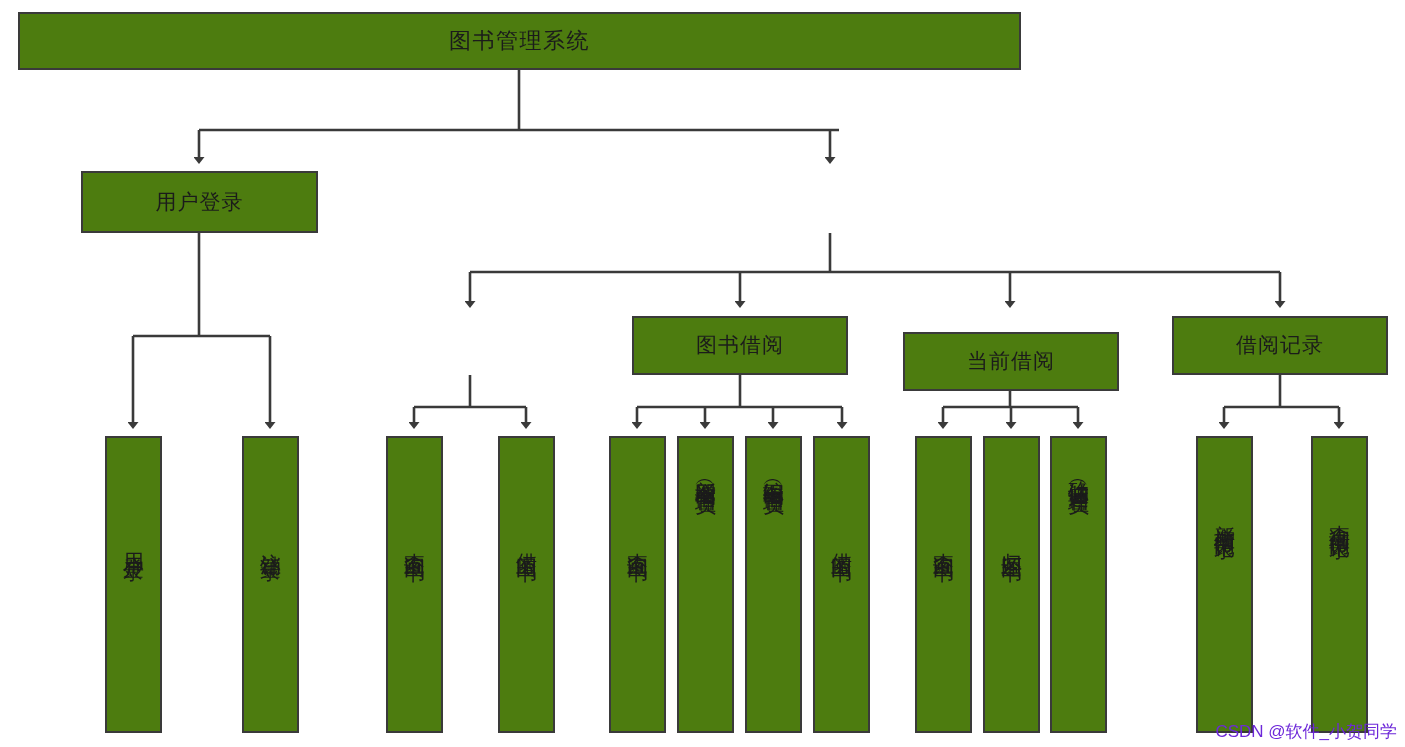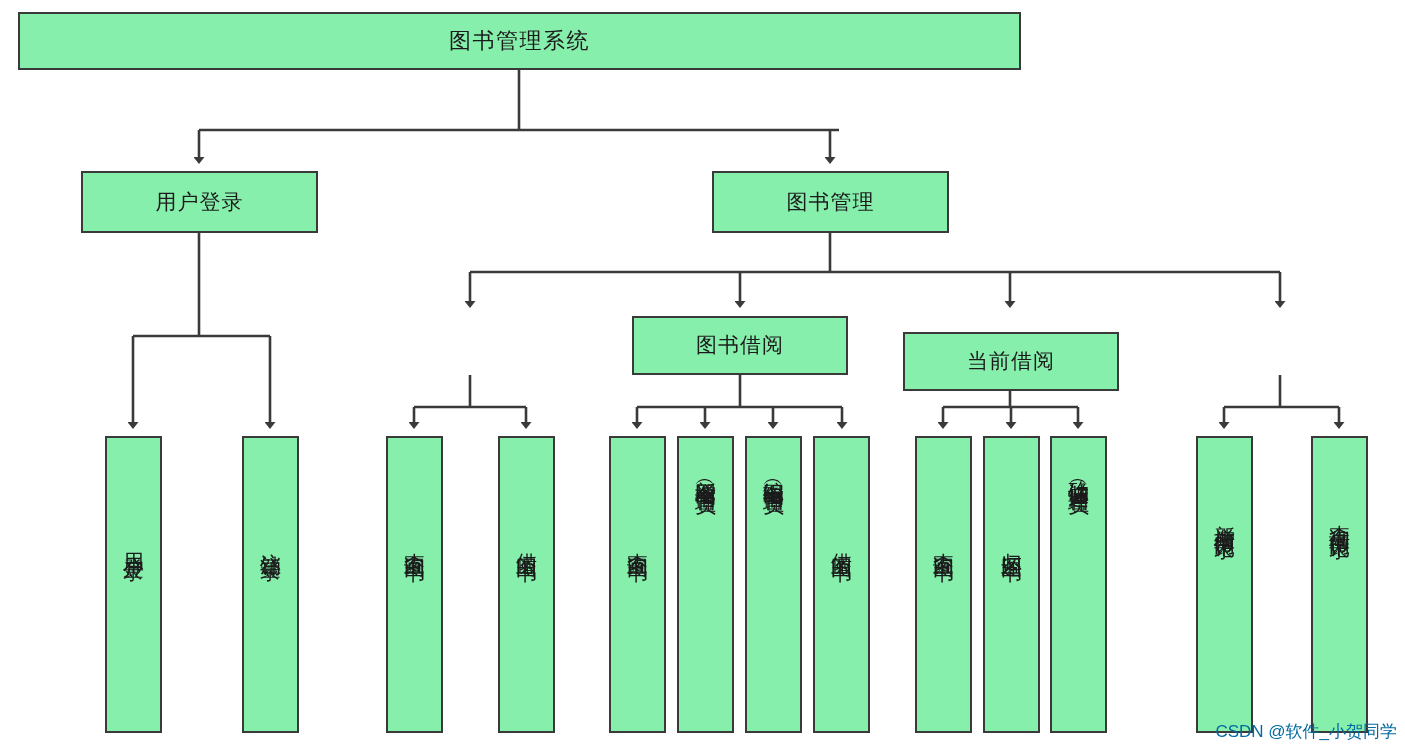--- a/index.html
+++ b/index.html
@@ -21,21 +21,21 @@
     position: absolute;
     left: 0;
     top: 0;
     width: 1405px;
     height: 747px;
     pointer-events: none;
   }
   .node {
     position: absolute;
     box-sizing: border-box;
-    background: #86efac;
+    background: #4d7c0f;
     border: 2px solid #3a3a3a;
     display: flex;
     align-items: center;
     justify-content: center;
     color: #1b1b1b;
     z-index: 2;
     font-family: Liberation Serif, serif;
   }
   .node .label {
     display: block;
@@ -76,21 +76,21 @@
     padding-top: 98px;
   }
   .node.vert.smallpad {
     padding-top: 26px;
   }
   .watermark {
     position: absolute;
     right: 8px;
     bottom: 4px;
     font-size: 17px;
-    color: #0369a1;
+    color: #6d28d9;
     z-index: 5;
     white-space: nowrap;
     font-family: "Liberation Sans", "DejaVu Sans", sans-serif;
   }
 </style>
 </head>
 <body>
 
 <div id="canvas">
 
@@ -145,33 +145,33 @@
   </svg>
 
   <div class="node horiz root" style="left:18px; top:12px; width:1003px; height:58px;">
     <span class="label">图书管理系统</span>
   </div>
 
   <div class="node horiz" style="left:81px; top:171px; width:237px; height:62px;">
     <span class="label">用户登录</span>
   </div>
 
-  <div class="node horiz" style="left:712px; top:171px; width:237px; height:62px;">
-    <span class="label">图书管理</span>
-  </div>
 
 
   <div class="node horiz" style="left:632px; top:316px; width:216px; height:59px;">
     <span class="label">图书借阅</span>
   </div>
 
   <div class="node horiz" style="left:903px; top:332px; width:216px; height:59px;">
     <span class="label">当前借阅</span>
   </div>
 
+  <div class="node horiz" style="left:1172px; top:316px; width:216px; height:59px;">
+    <span class="label">借阅记录</span>
+  </div>
 
   <div class="node vert bigpad" style="left:105px; top:436px; width:57px; height:297px;">
     <span class="label">用户登录</span>
   </div>
 
   <div class="node vert bigpad" style="left:242px; top:436px; width:57px; height:297px;">
     <span class="label">注销登录</span>
   </div>
 
   <div class="node vert bigpad" style="left:386px; top:436px; width:57px; height:297px;">

